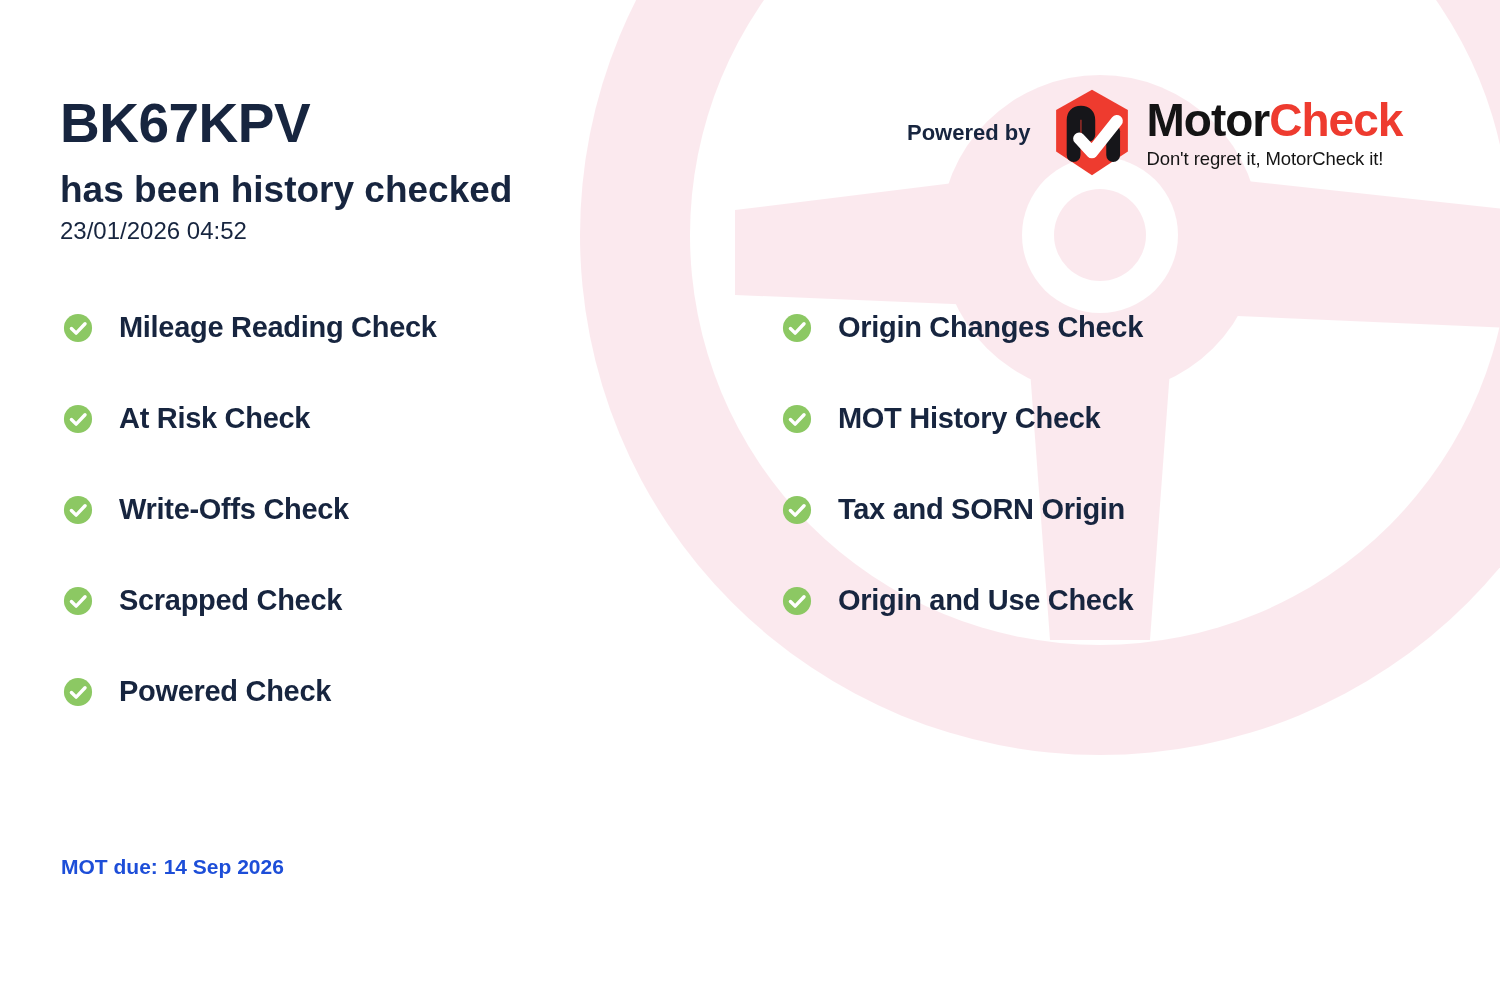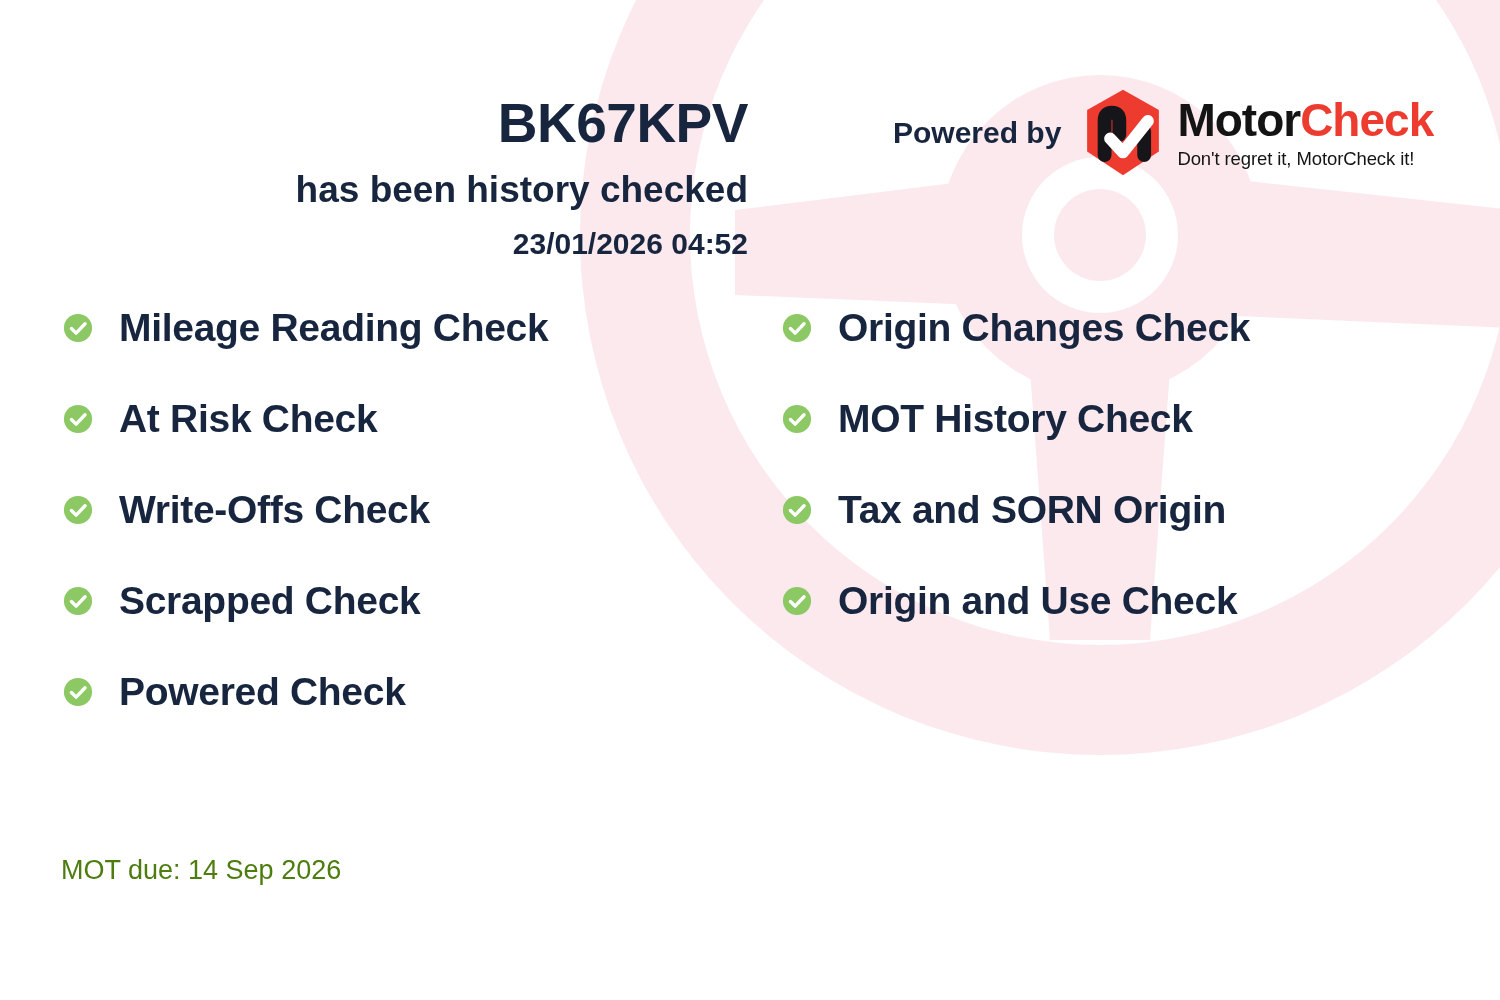--- a/index.html
+++ b/index.html
@@ -22,64 +22,64 @@
     left: 0;
     top: 0;
     width: 1500px;
     height: 1000px;
     pointer-events: none;
   }
 
   
   #header {
     position: absolute;
-    left: 48px;
+    left: 60px;
     top: 95px;
     width: 700px;
-    text-align: right;
   }
   #plate {
     font-size: 55px;
     font-weight: bold;
     color: #17253f;
     letter-spacing: -0.5px;
     line-height: 1.05;
     white-space: nowrap;
   }
   #subtitle {
     font-size: 37px;
     font-weight: bold;
     color: #17253f;
     line-height: 1.25;
     margin-top: 14px;
     white-space: nowrap;
   }
   #timestamp {
-    font-size: 30px;
-    font-weight: bold;
-    color: #17253f;
-    margin-top: 14px;
+    font-size: 24px;
+    font-weight: normal;
+    color: #17253f;
+    margin-top: 4px;
     white-space: nowrap;
   }
 
   
   #brand {
     position: absolute;
     left: 893px;
     top: 88px;
     display: flex;
     align-items: center;
     height: 90px;
   }
   #powered-by {
-    font-size: 30px;
+    font-size: 22px;
     font-weight: bold;
     color: #17253f;
     white-space: nowrap;
     margin-right: 16px;
+    margin-left: 14px;
   }
   #logo-mark {
     width: 92px;
     height: 92px;
     flex: 0 0 auto;
   }
   #logo-words {
     margin-left: 8px;
     display: flex;
     flex-direction: column;
@@ -116,35 +116,35 @@
     height: 45px;
     margin-bottom: 46px;
   }
   .check-icon {
     width: 30px;
     height: 30px;
     flex: 0 0 auto;
   }
   .check-label {
     margin-left: 26px;
-    font-size: 39px;
+    font-size: 29px;
     font-weight: bold;
     color: #17253f;
     white-space: nowrap;
     letter-spacing: -0.3px;
   }
 
   
   #mot-due {
     position: absolute;
     left: 61px;
     top: 855px;
-    font-size: 27px;
-    font-weight: normal;
-    color: #4d7c0f;
+    font-size: 21px;
+    font-weight: bold;
+    color: #1d4ed8;
     white-space: nowrap;
   }
 </style>
 </head>
 <body>
 
 <div id="page">
 
   <svg id="watermark" viewBox="0 0 1500 1000" xmlns="http://www.w3.org/2000/svg">
     <defs>

